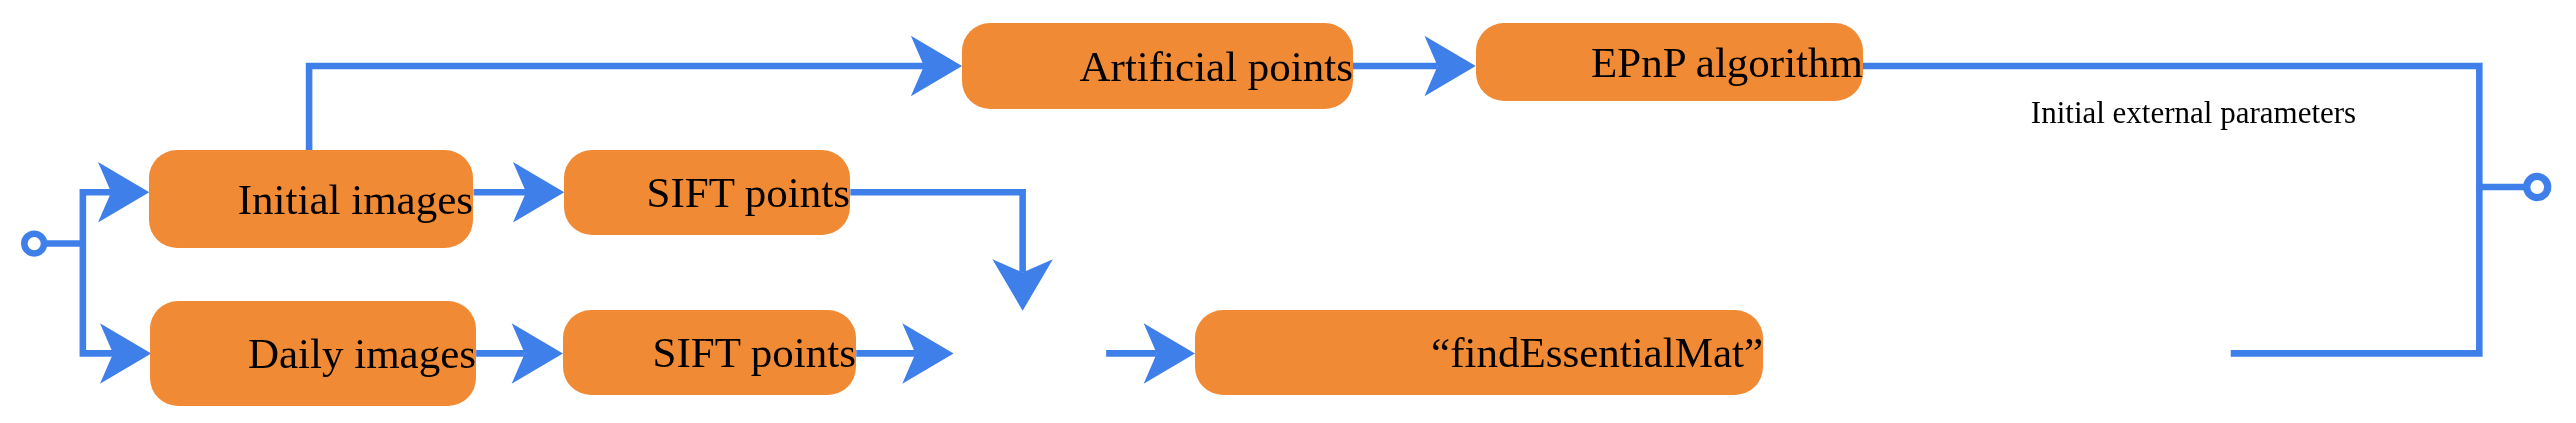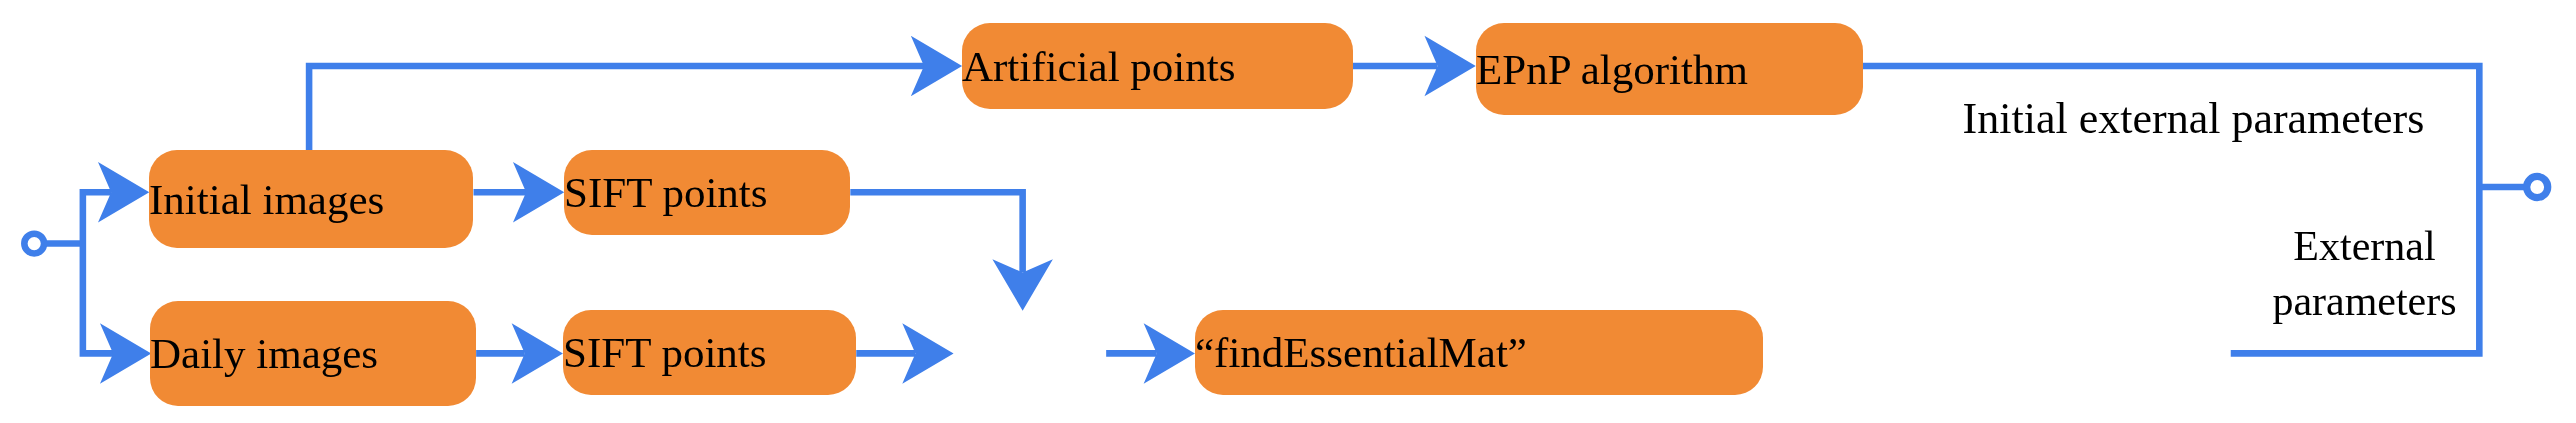--- a/index.html
+++ b/index.html
@@ -17,29 +17,29 @@
     font-family:"Liberation Serif","DejaVu Serif",serif;
   }
   svg.wires{position:absolute;left:0;top:0;width:2576px;height:424px;}
   .conn{fill:none;stroke:var(--conn);stroke-width:10;stroke-linecap:butt;stroke-linejoin:miter;}
   .connfill{fill:var(--conn);stroke:none;}
   .term{fill:#ffffff;stroke:var(--conn);}
   .node{
     position:absolute;
     background:var(--node-fill);
     border-radius:28px;
-    display:flex;align-items:center;justify-content:flex-start;
+    display:flex;align-items:center;justify-content:flex-end;
   }
   .node-label{
     font-size:43px;color:var(--text);white-space:nowrap;line-height:1;
   }
   .annotation{
     position:absolute;color:var(--text);text-align:center;
   }
-  .annotation.single{font-size:44px;white-space:nowrap;line-height:1;}
+  .annotation.single{font-size:31px;white-space:nowrap;line-height:1;}
   .annotation.double{font-size:42px;line-height:55px;}
   .annotation span{display:block;}
 </style>
 </head>
 <body>
 
 <div class="canvas">
 
   <svg class="wires" viewBox="0 0 3917 644">
 
@@ -83,33 +83,29 @@
 
   <div class="node" style="left:149px;top:150px;width:324px;height:98px">
     <span class="node-label">Initial images</span>
   </div>
   <div class="node" style="left:564px;top:150px;width:286px;height:85px">
     <span class="node-label">SIFT points</span>
   </div>
   <div class="node" style="left:962px;top:23px;width:391px;height:86px">
     <span class="node-label">Artificial points</span>
   </div>
-  <div class="node" style="left:1476px;top:23px;width:387px;height:92px">
+  <div class="node" style="left:1476px;top:23px;width:387px;height:78px">
     <span class="node-label">EPnP algorithm</span>
   </div>
   <div class="node" style="left:150px;top:301px;width:326px;height:105px">
     <span class="node-label">Daily images</span>
   </div>
   <div class="node" style="left:563px;top:310px;width:293px;height:85px">
     <span class="node-label">SIFT points</span>
   </div>
   <div class="node" style="left:1195px;top:310px;width:568px;height:85px">
     <span class="node-label">“findEssentialMat”</span>
   </div>
 
   <div class="annotation single" style="left:1927px;top:97px;width:533px">Initial external parameters</div>
-  <div class="annotation double" style="left:2223px;top:219px;width:283px">
-    <span>External</span>
-    <span>parameters</span>
-  </div>
 
 </div>
 
 
 </body></html>

